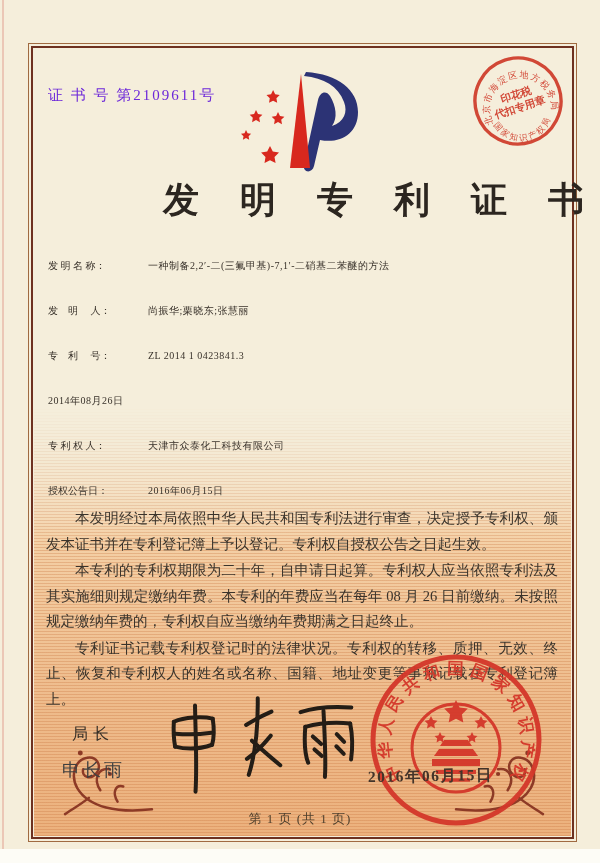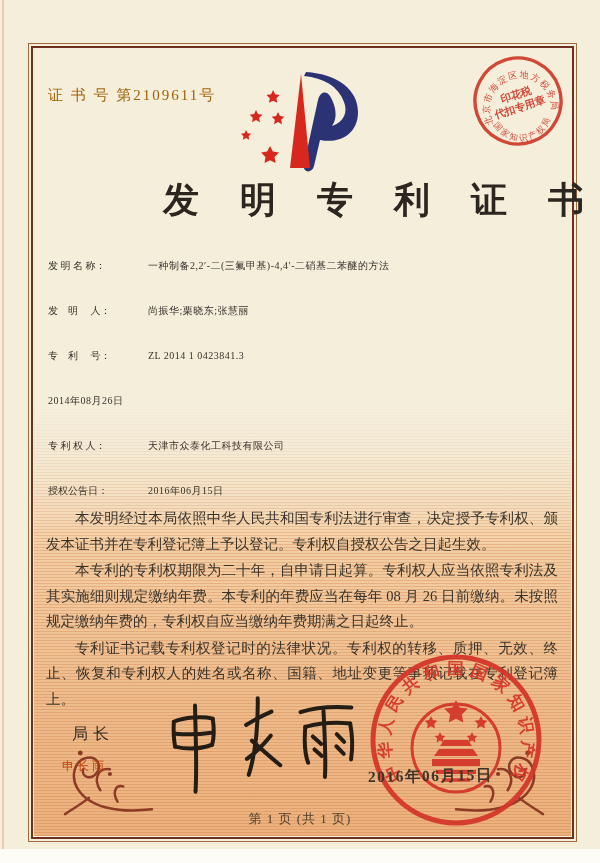--- a/index.html
+++ b/index.html
@@ -16,34 +16,34 @@
   .frame-inner{position:absolute;inset:2px;border:2px solid #6e3120;}
   
   .waves{
     position:absolute;left:5px;right:5px;bottom:5px;height:430px;
     background:
       repeating-linear-gradient(0deg, rgba(198,112,58,0.30) 0 1px, rgba(255,255,255,0) 1px 3px),
       linear-gradient(to bottom, rgba(244,215,178,0) 0%, #f4d0a6 30%, #eebb8b 70%, #ecb17d 100%);
     -webkit-mask-image:linear-gradient(to bottom, transparent 0, #000 140px);
             mask-image:linear-gradient(to bottom, transparent 0, #000 140px);
   }
-  .cert-no{position:absolute;left:48px;top:86px;font-size:15px;letter-spacing:2px;color:#a16207;}
+  .cert-no{position:absolute;left:48px;top:86px;font-size:15px;letter-spacing:2px;color:#6d28d9;}
   .logo{position:absolute;left:234px;top:68px;width:132px;height:112px;}
   .title{
     position:absolute;left:0;right:0;top:176px;text-align:right;
     font-size:36px;font-weight:bold;letter-spacing:16px;color:#2c2620;text-indent:16px;
   }
   .fields{position:absolute;left:48px;top:254px;width:510px;}
   .field-row{display:flex;align-items:flex-start;margin-bottom:22px;font-size:10px;line-height:23px;}
   .field-label{white-space:pre;flex:0 0 100px;color:#38312a;}
   .field-value{color:#38312a;letter-spacing:.5px;}
   .paragraphs{position:absolute;left:46px;top:506px;width:512px;}
   .para{font-size:14.5px;line-height:25.5px;text-indent:2em;text-align:justify;margin:0 0 1px 0;color:#3a332b;}
   .sig-title{position:absolute;left:72px;top:724px;font-size:16px;letter-spacing:5px;color:#332d26;}
-  .sig-name{position:absolute;left:62px;top:758px;font-size:12px;letter-spacing:3px;color:#c2410c;}
+  .sig-name{position:absolute;left:62px;top:758px;font-size:18px;letter-spacing:3px;color:#404040;}
   .signature-svg{position:absolute;left:152px;top:684px;width:225px;height:115px;transform:rotate(-3deg);}
   .tax-stamp{position:absolute;left:472px;top:55px;width:92px;height:92px;transform:rotate(-18deg);opacity:.92;}
   .big-seal{position:absolute;left:368px;top:652px;width:176px;height:176px;opacity:.95;}
   .seal-date{
     position:absolute;left:368px;top:766px;font-size:15.5px;font-weight:600;
     color:#43342a;letter-spacing:1.5px;transform:rotate(-1deg);
   }
   .footer{position:absolute;left:0;right:0;top:810px;text-align:center;font-size:13px;color:#50402d;letter-spacing:1px;}
   .flourish{position:absolute;width:96px;height:86px;}
   .flourish.bl{left:31px;bottom:24px;}
@@ -97,21 +97,21 @@
       <path d="M44,44 l2,4 4.4,.7 -3.2,3.1 .8,4.4 -4,-2.1 -3.9,2.1 .7,-4.4 -3.1,-3.1 4.4,-.7 Z"></path>
       <path d="M36,78 l2.8,5.6 6.2,.9 -4.5,4.4 1.1,6.2 -5.6,-2.9 -5.5,2.9 1,-6.2 -4.4,-4.4 6.1,-.9 Z"></path>
     </g>
   </svg>
 
   <div class="title">发 明 专 利 证 书</div>
 
   <div class="fields">
     <div class="field-row">
       <span class="field-label">发 明 名 称：</span>
-      <span class="field-value">一种制备2,2′-二(三氟甲基)-4,4′-二硝基二苯醚的方法</span>
+      <span class="field-value">一种制备2,2′-二(三氟甲基)-7,1′-二硝基二苯醚的方法</span>
     </div>
     <div class="field-row">
       <span class="field-label">发　明　 人：</span>
       <span class="field-value">尚振华;栗晓东;张慧丽</span>
     </div>
     <div class="field-row">
       <span class="field-label">专　利　 号：</span>
       <span class="field-value">ZL 2014 1 0423841.3</span>
     </div>
     <div class="field-row">

